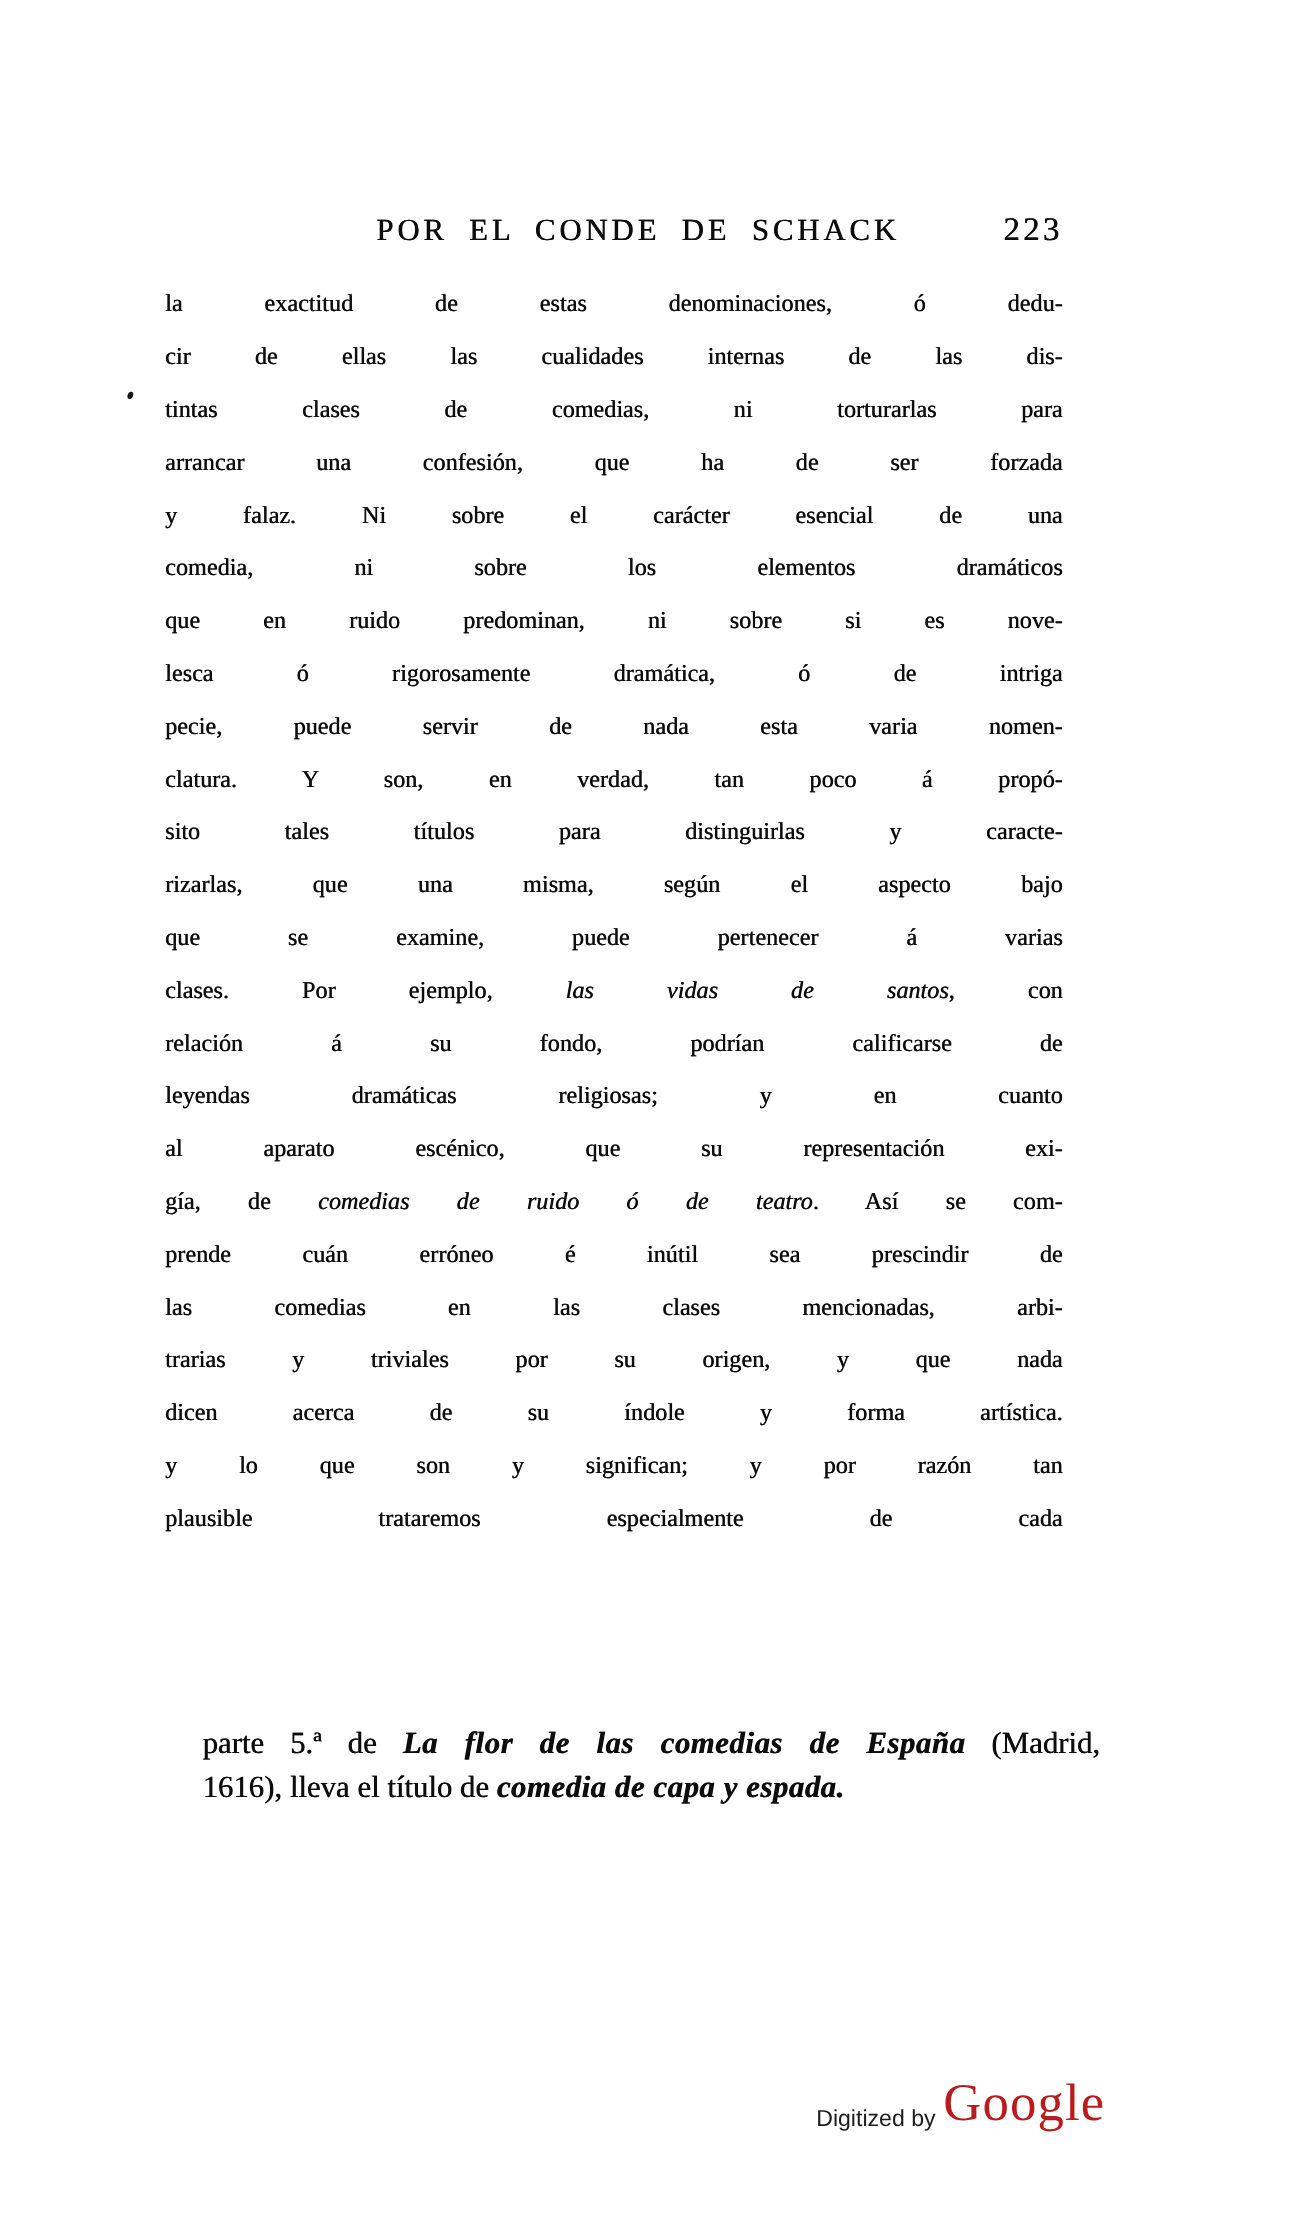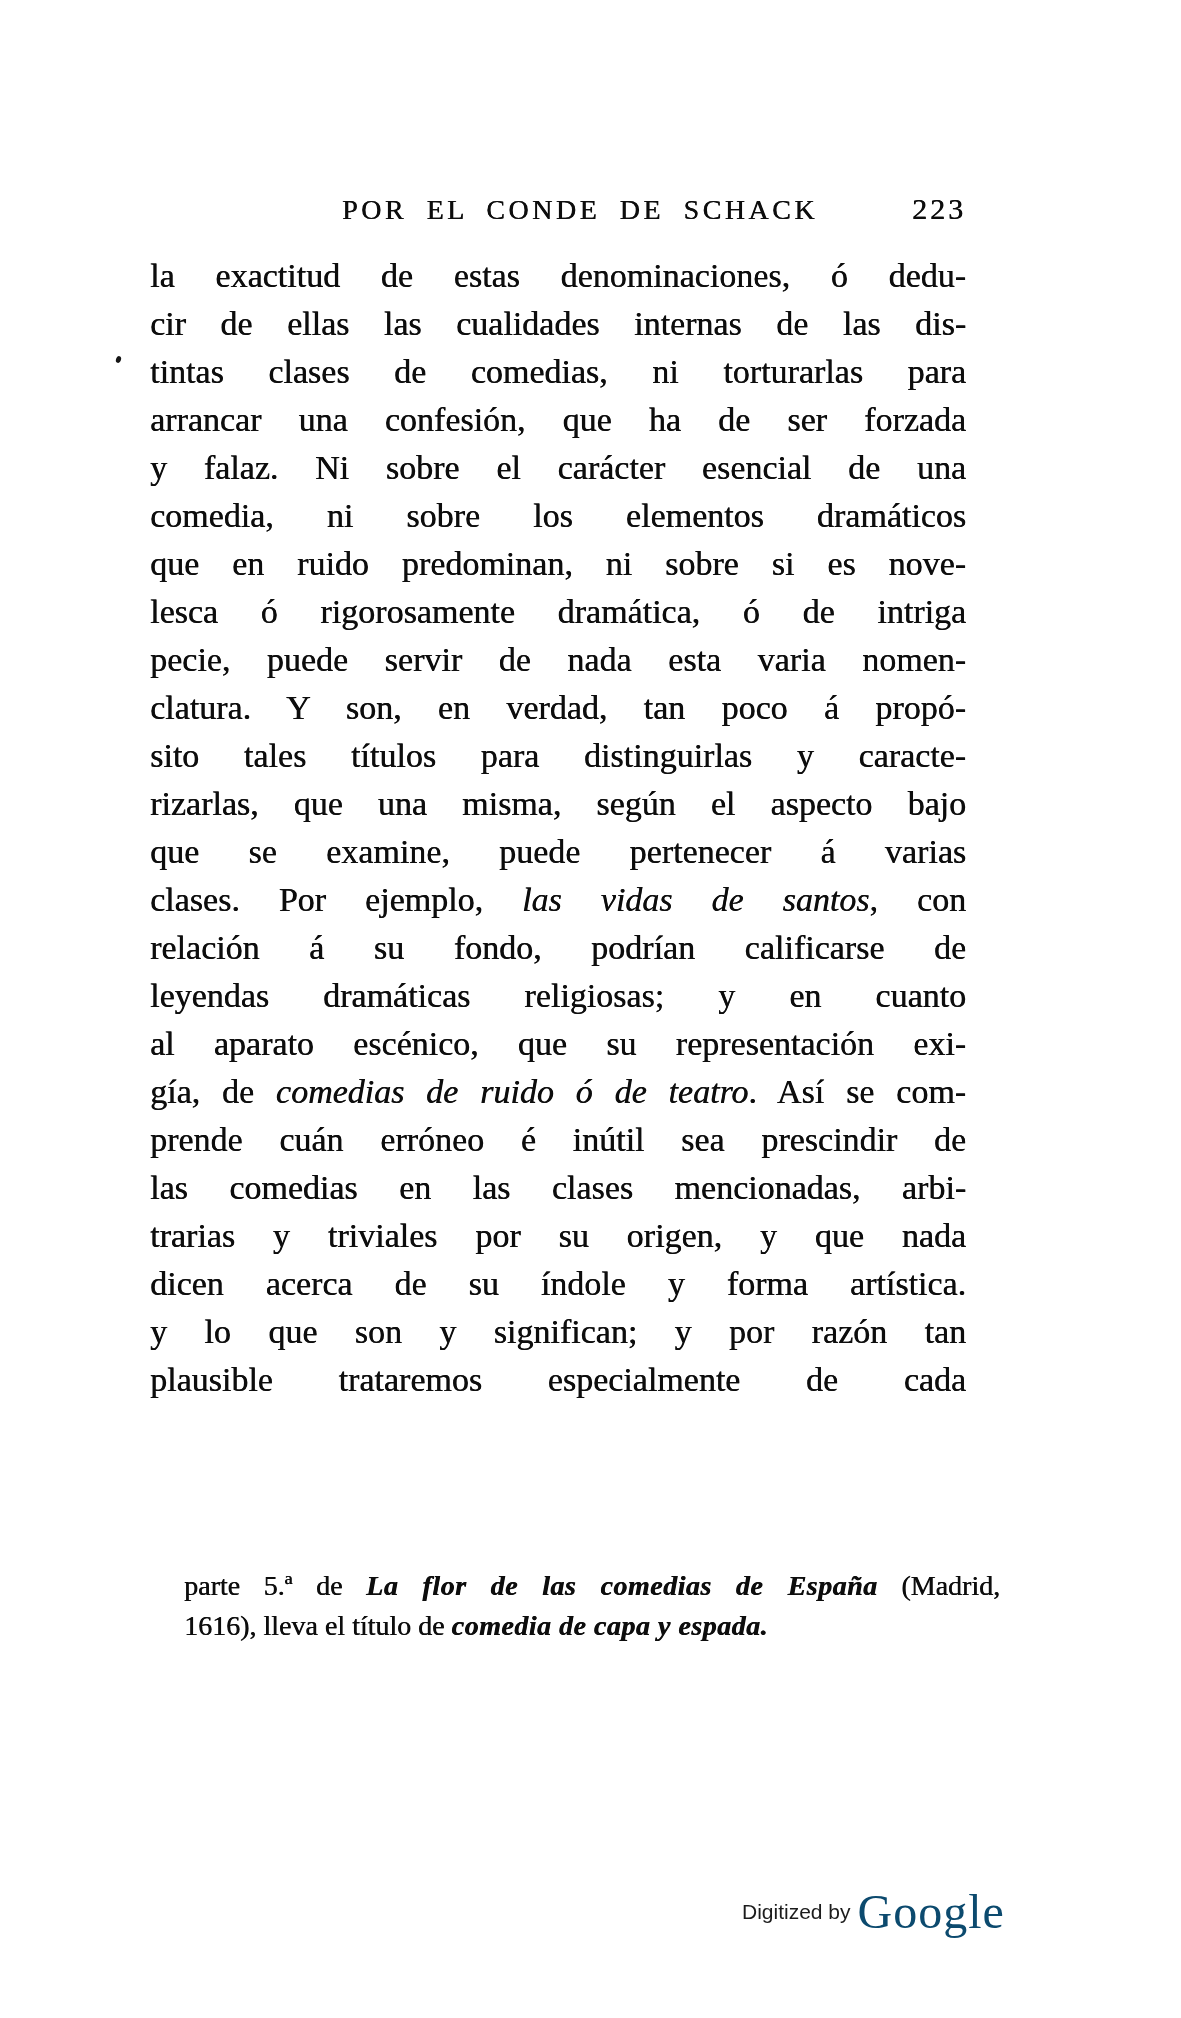--- a/index.html
+++ b/index.html
@@ -27,21 +27,21 @@
     white-space: nowrap;
   }
   .page-number {
     position: absolute; top: 0; right: 0;
     font-size: 30px; letter-spacing: 3px;
   }
 
   
   .body-text {
     position: absolute; left: 150px; top: 252px; width: 816px;
-    font-size: 34px; line-height: 48px;
+    font-size: 22px; line-height: 48px;
   }
   .body-text .line {
     text-align: justify;
     text-align-last: justify;
     height: 48px;
   }
 
   
   .footnote {
     position: absolute; left: 150px; top: 1566px; width: 816px;
@@ -62,30 +62,30 @@
   
   .ink-speck {
     position: absolute; left: 116px; top: 356px;
     width: 5px; height: 7px; background: #151515;
     border-radius: 50%; transform: rotate(18deg);
   }
 
   
   .watermark {
     position: absolute; left: 742px; top: 1884px;
-    display: flex; align-items: center; gap: 7px;
+    display: flex; align-items: flex-end; gap: 7px;
     text-shadow: none;
   }
   .wm-prefix {
     font-family: "Liberation Sans", sans-serif;
     font-size: 21px; color: #1c1c1c;
   }
   .wm-brand {
     font-family: "Liberation Serif", "DejaVu Serif", serif;
-    font-size: 48px; color: #0c4a6e; letter-spacing: 1px;
+    font-size: 48px; color: #b91c1c; letter-spacing: 1px;
   }
 </style>
 </head>
 <body style="background: rgb(255, 255, 255); color: rgb(13, 13, 13);">
 
 <div class="page">
 
   <div class="running-head">
     <span class="running-title">POR EL CONDE DE SCHACK</span>
     <span class="page-number">223</span>

